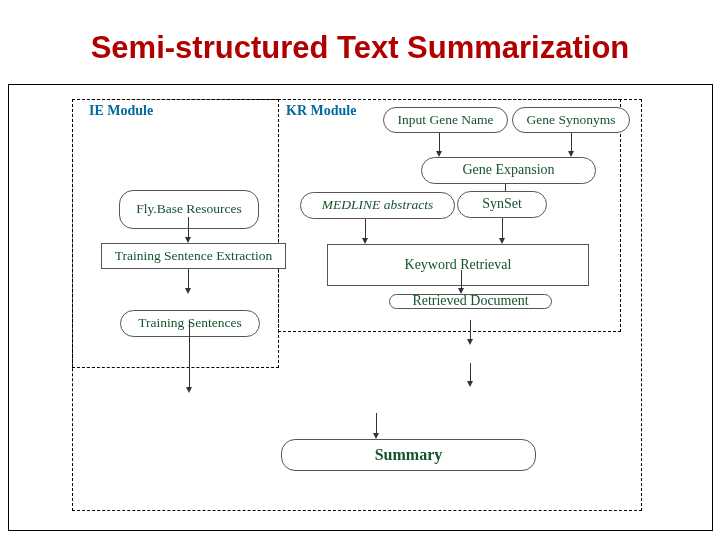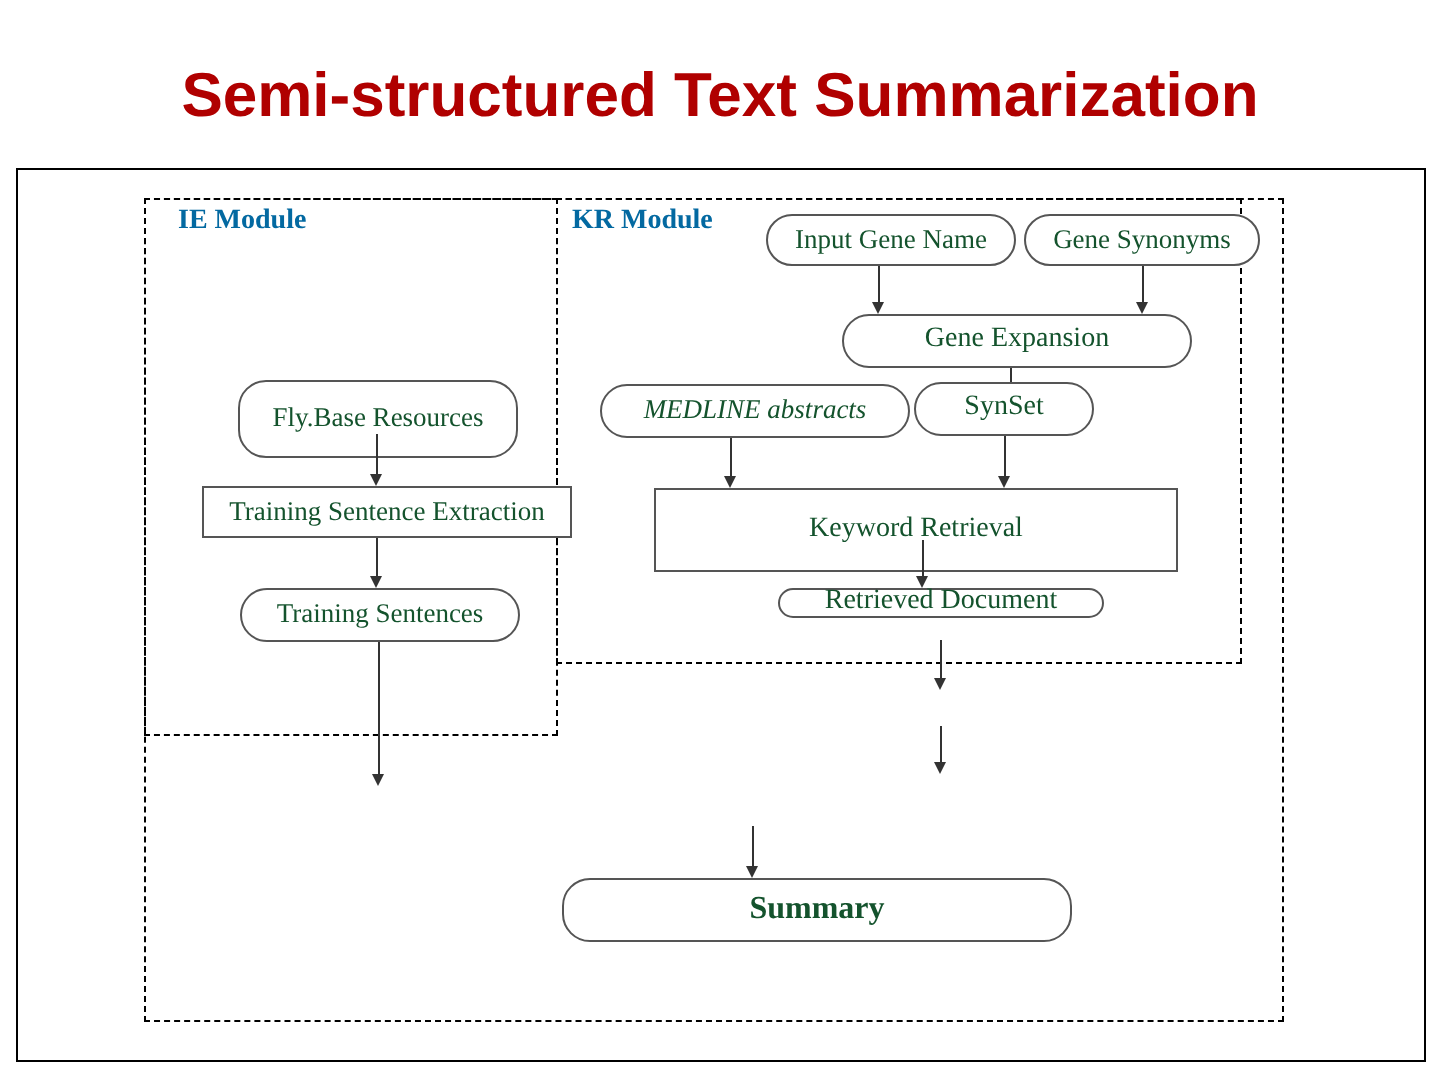--- a/index.html
+++ b/index.html
@@ -171,21 +171,21 @@
         <div class="head"></div>
     </div>
 
     <div class="node rect" style="left:92px; top:158px; width:185px; height:26px; font-size:13.5px;">Training Sentence Extraction</div>
 
     <div class="arrow" style="left:175px; top:184px; width:9px; height:25px;">
       <div class="shaft" style="height:19px;"></div>
         <div class="head"></div>
     </div>
 
-    <div class="node round" style="left:111px; top:209px; width:140px; height:27px; font-size:13.5px;">Training Sentences</div>
+    <div class="node round" style="left:111px; top:225px; width:140px; height:27px; font-size:13.5px;">Training Sentences</div>
 
     <div class="arrow" style="left:457px; top:235px; width:9px; height:25px;">
       <div class="shaft" style="height:19px;"></div>
         <div class="head"></div>
     </div>
 
 
     <div class="arrow" style="left:176px; top:236px; width:9px; height:72px;">
       <div class="shaft" style="height:66px;"></div>
         <div class="head"></div>

